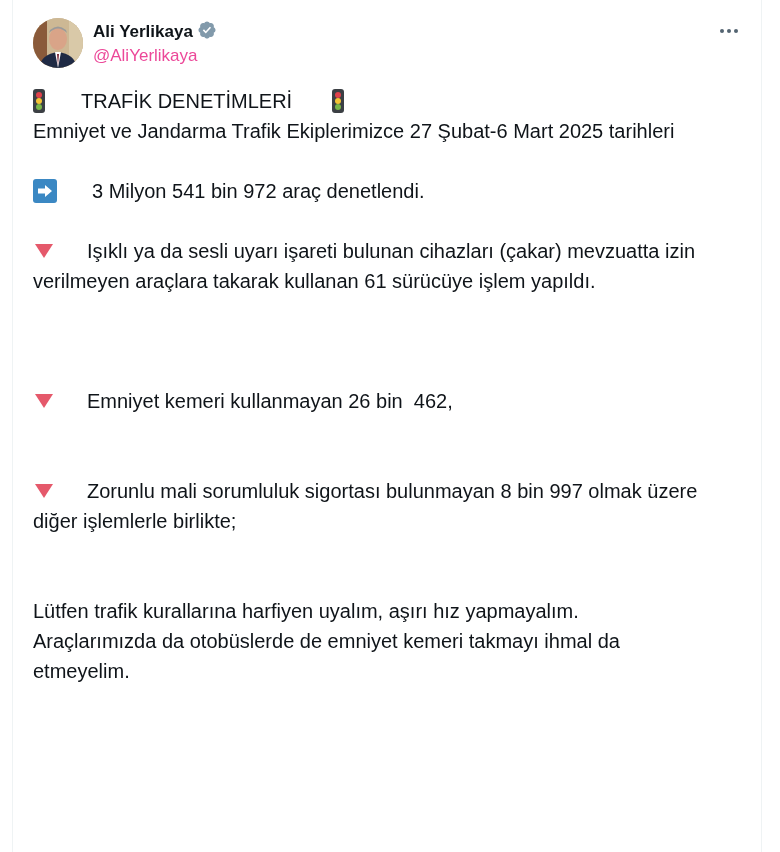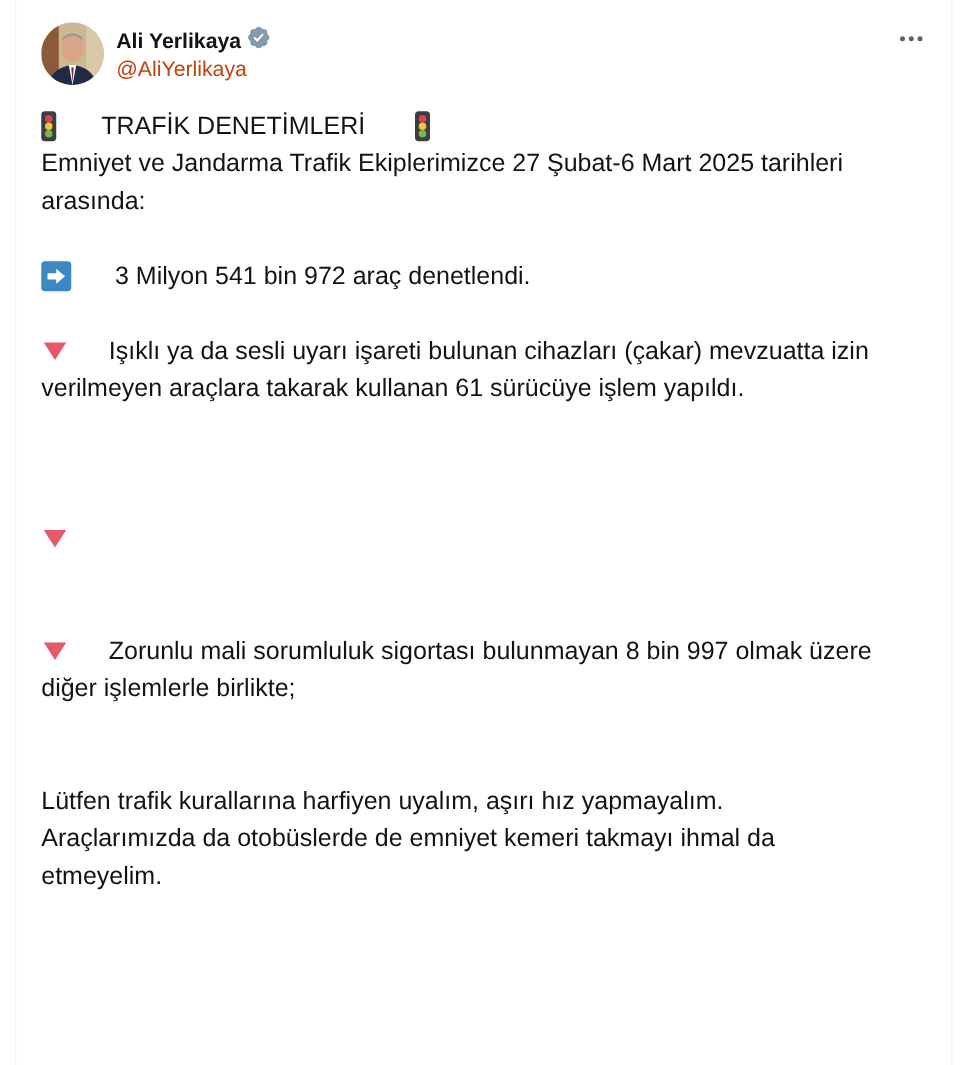--- a/index.html
+++ b/index.html
@@ -4,21 +4,21 @@
 <style>
   html, body { margin:0; padding:0; background:#ffffff; }
   body { width:780px; height:852px; overflow:hidden; position:relative; font-family:"Liberation Sans","DejaVu Sans",sans-serif; color:#0f1419; }
   .left-rule { position:absolute; left:12px; top:0; bottom:0; width:1px; background:#eff3f4; }
   .right-rule { position:absolute; left:761px; top:0; bottom:0; width:1px; background:#eff3f4; }
   .tweet { position:absolute; left:33px; top:0; width:716px; }
   .header { position:relative; height:70px; }
   .avatar { position:absolute; left:0; top:18px; width:50px; height:50px; border-radius:50%; overflow:hidden; background:#c9b79a; }
   .name-row { position:absolute; left:60px; top:20px; display:flex; align-items:center; gap:4px; }
   .name { font-weight:bold; font-size:17px; color:#0f1419; }
-  .handle { position:absolute; left:60px; top:46px; font-size:17px; color:#c2410c; }
+  .handle { position:absolute; left:60px; top:46px; font-size:17px; color:#ec4899; }
   .more { position:absolute; left:684px; top:22px; width:24px; height:18px; display:flex; gap:3px; align-items:center; justify-content:center; cursor:pointer; }
   .more span { width:4px; height:4px; border-radius:50%; background:#536471; display:block; }
   .body { position:absolute; left:0; top:86px; width:716px; font-size:20px; line-height:30px; color:#0f1419; }
   .line { white-space:pre; min-height:30px; display:flex; align-items:center;gap:28px; }
   .blank { height:30px; }
   .ico { display:inline-block; vertical-align:middle; margin-right:5px; flex:none; }
   .tl { width:12px; height:24px; background:#3b3f44; border-radius:3px; position:relative; margin-right:8px; }
   .tl i { position:absolute; left:3px; width:6px; height:6px; border-radius:50%; }
   .tl .r { top:3px; background:#e0414b; }
   .tl .y { top:9px; background:#f5c434; }
@@ -66,21 +66,20 @@
     </div>
   </div>
 
   <div class="body">
     <div class="line">
       <span class="ico tl"><i class="r"></i><i class="y"></i><i class="g"></i></span>
       <span>TRAFİK DENETİMLERİ</span>
       <span class="ico tl after"><i class="r"></i><i class="y"></i><i class="g"></i></span>
     </div>
     <div class="line">Emniyet ve Jandarma Trafik Ekiplerimizce 27 Şubat-6 Mart 2025 tarihleri</div>
-    <div class="line">arasında:</div>
     <div class="blank"></div>
     <div class="line">
       <span class="ico arrow-box">
         <svg width="16" height="14" viewBox="0 0 16 14">
             <path d="M1 4.5 H8 V1 L15 7 L8 13 V9.5 H1 Z" fill="#ffffff"></path>
           </svg>
       </span>
       <span>3 Milyon 541 bin 972 araç denetlendi.</span>
     </div>
     <div class="blank"></div>
@@ -91,20 +90,21 @@
     </div>
     <div class="line">verilmeyen araçlara takarak kullanan 61 sürücüye işlem yapıldı.</div>
     <div class="blank"></div>
 
     <div class="blank"></div>
 
     <div class="blank"></div>
 
     <div class="line">
       <span class="ico tri"></span>
+      <span>Emniyet kemeri kullanmayan 26 bin  462,</span>
     </div>
     <div class="blank"></div>
 
     <div class="blank"></div>
 
     <div class="line">
       <span class="ico tri"></span>
       <span>Zorunlu mali sorumluluk sigortası bulunmayan 8 bin 997 olmak üzere</span>
     </div>
     <div class="line">diğer işlemlerle birlikte;</div>

